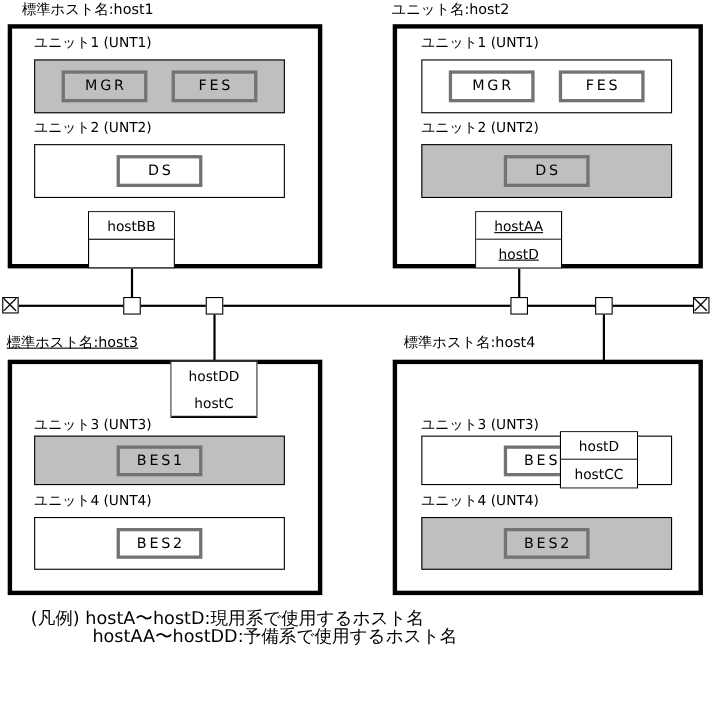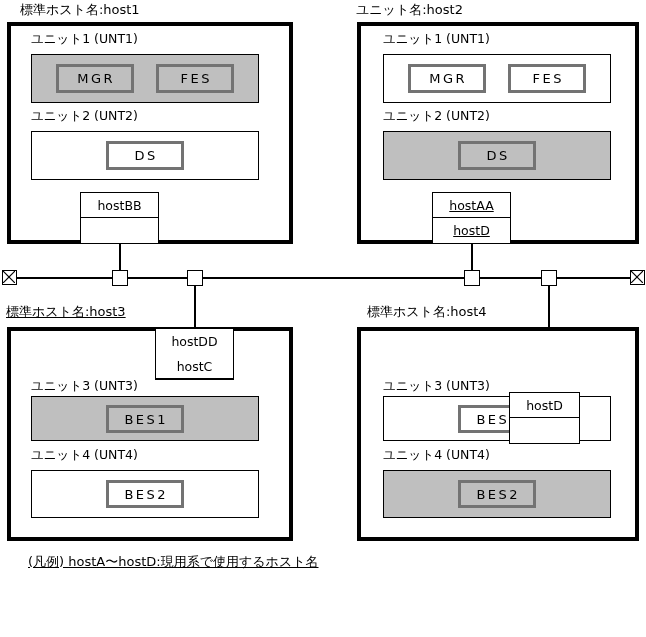--- a/index.html
+++ b/index.html
@@ -114,24 +114,23 @@
     border: 1.5px solid #000000;
     background: #ffffff;
     box-sizing: border-box;
     z-index: 3;
   }
   .terminator svg { display: block; }
 
   
   .legend {
     position: absolute;
-    font-size: 13px;
+    font-size: 16px;
     line-height: 17px;
     white-space: nowrap;
-    text-decoration: underline;
   }
   .legend-line { white-space: pre; }
 </style>
 </head>
 <body>
 
 <div class="host-title" style="left:20px; top:2px;">標準ホスト名:host1</div>
 
 <div class="host-frame" style="left:7px; top:22px; width:286px; height:222px;"></div>
 
@@ -209,25 +208,27 @@
 <div class="unit-label" style="left:31px; top:447px;">ユニット4 (UNT4)</div>
 <div class="unit-box" style="left:31px; top:470px; width:228px; height:48px;"></div>
 <div class="proc-box" style="left:106px; top:480px; width:78px; height:28px;">BES2</div>
 
 <div class="host-title" style="left:356px; top:304px;margin-left:11px;">標準ホスト名:host4</div>
 
 <div class="host-frame" style="left:357px; top:327px; width:282px; height:214px;"></div>
 
 <div class="hostname-box" style="left:509px; top:348px; width:71px; height:52px;margin-top:44px;">
   <div class="hostname-cell top">hostD</div>
+  <div class="hostname-cell">hostCC</div>
 </div>
 
 <div class="unit-label" style="left:383px; top:378px;">ユニット3 (UNT3)</div>
 <div class="unit-box" style="left:383px; top:396px; width:228px; height:45px;"></div>
 <div class="proc-box" style="left:458px; top:405px; width:78px; height:28px;">BES1</div>
 
 <div class="unit-label" style="left:383px; top:447px;">ユニット4 (UNT4)</div>
 <div class="unit-box shaded" style="left:383px; top:470px; width:228px; height:48px;"></div>
 <div class="proc-box" style="left:458px; top:480px; width:78px; height:28px;">BES2</div>
 
 <div class="legend" style="left:18px; top:553px;">
   <div class="legend-line" style="padding-left:10px;">(凡例) hostA〜hostD:現用系で使用するホスト名</div>
+  <div class="legend-line" style="padding-left:66px;">hostAA〜hostDD:予備系で使用するホスト名</div>
 </div>
 
 </body></html>

